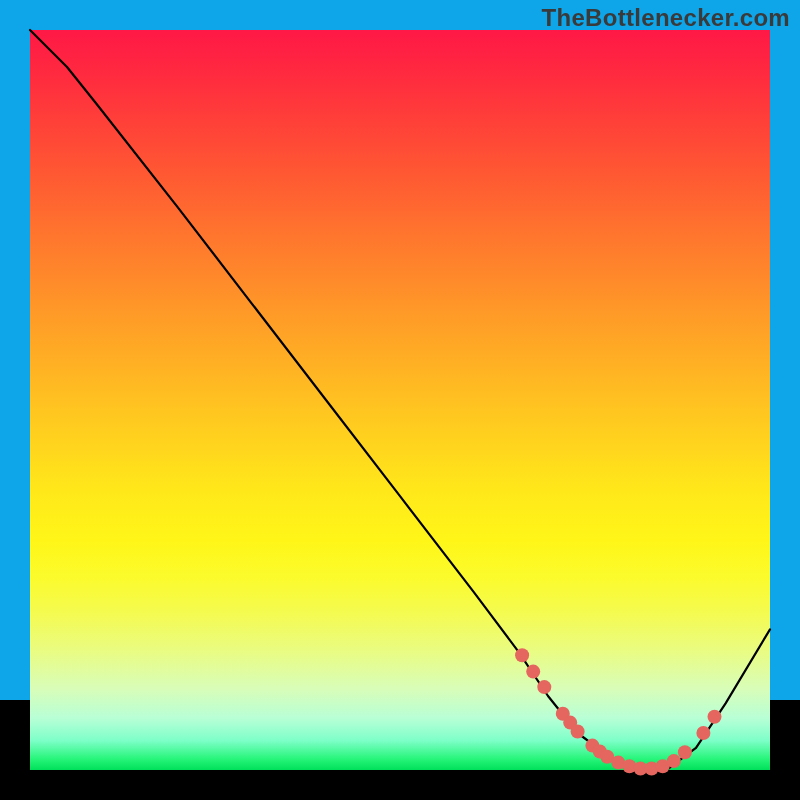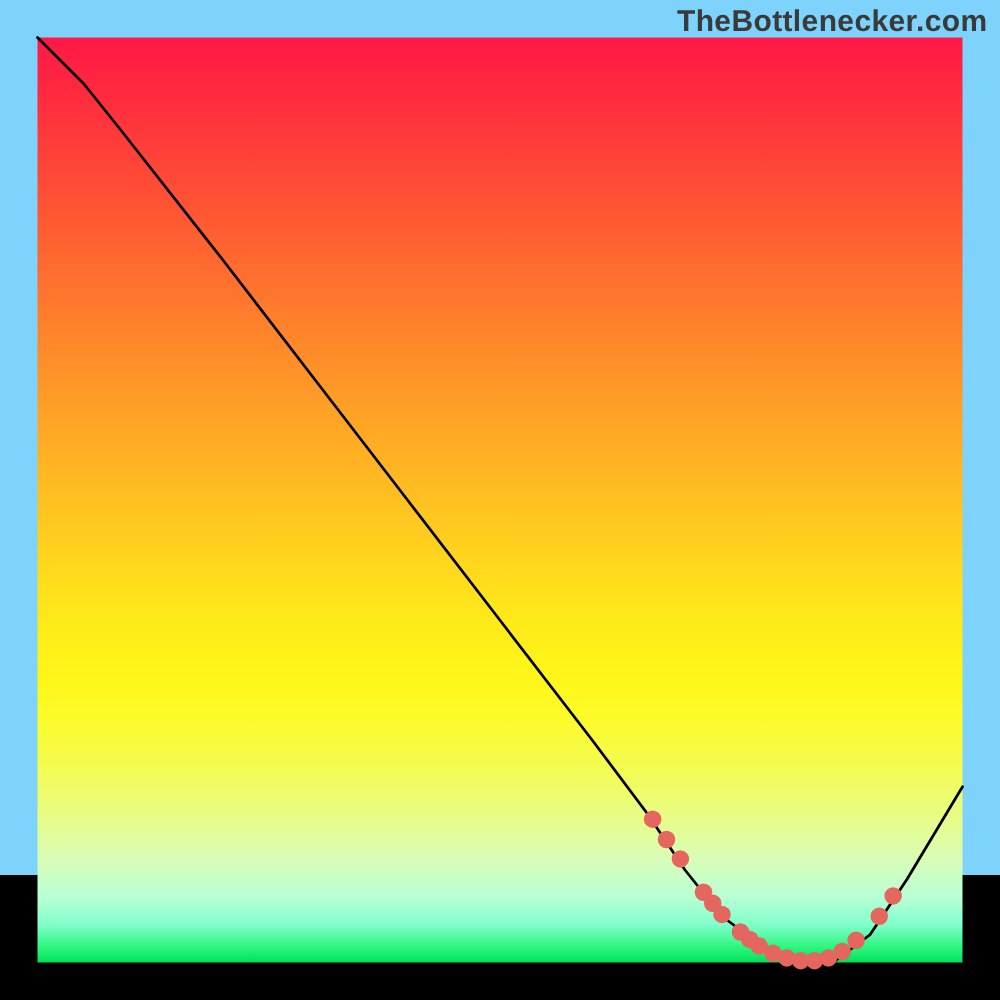--- a/index.html
+++ b/index.html
@@ -8,21 +8,21 @@
     width: 800px;
     height: 800px;
     background: #000;
     font-family: Arial, Helvetica, sans-serif;
     overflow: hidden;
   }
   .frame {
     position: relative;
     width: 800px;
     height: 700px;
-    background: #7dd3fc;
+    background: #0ea5e9;
   }
   .watermark {
     position: absolute;
     top: 4px;
     right: 10px;
     font-size: 24px;
     font-weight: 600;
     color: #3a3a3a;
     letter-spacing: 0.3px;
     user-select: none;

